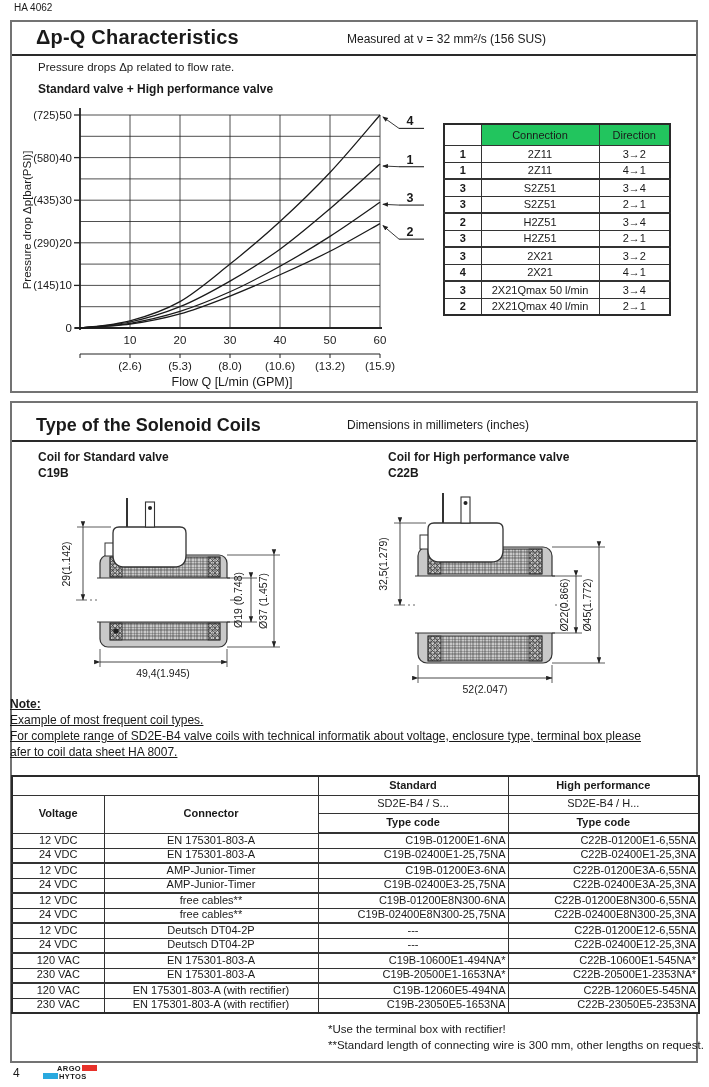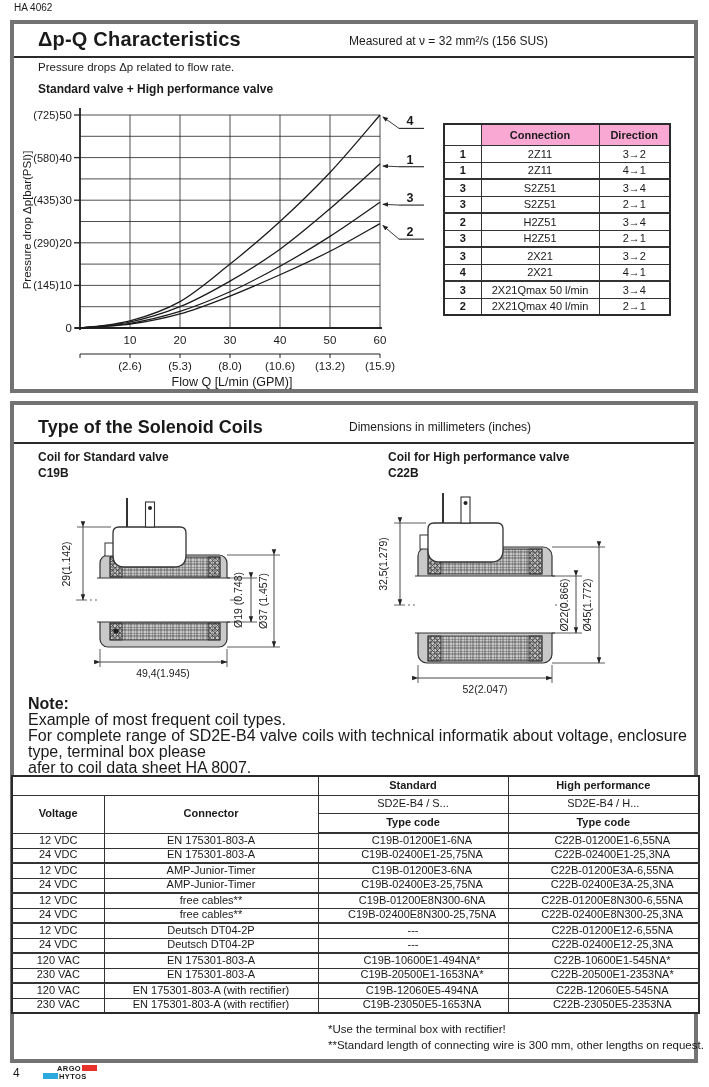--- a/index.html
+++ b/index.html
@@ -4,49 +4,49 @@
 <style>
   * { margin:0; padding:0; box-sizing:border-box; }
   html,body { background:#fff; }
   #page {
     position:relative; width:709px; height:1087px; background:#fff;
     font-family:"Liberation Sans", sans-serif; color:#1a1a1a; overflow:hidden;
   }
   .abs { position:absolute; }
   .b { font-weight:bold; }
   
-  .secbox { border:4px solid #737373; background:#fff; }
+  .secbox { border:2px solid #737373; background:#fff; }
   .titleband { border-bottom:2px solid #2a2a2a; position:relative; width:100%; }
   .sec-title { position:absolute; left:24px; bottom:5px; font-size:20px; font-weight:bold; letter-spacing:0.2px; }
   .sec-title2 { position:absolute; left:24px; bottom:4px; font-size:18px; font-weight:bold; }
   .sec-sub { position:absolute; left:335px; bottom:8px; font-size:12px; }
   
   table { border-collapse:collapse; table-layout:fixed; background:#fff; }
   td { border:1px solid #333; font-size:11px; text-align:center; vertical-align:middle;
        padding:0 2px; overflow:hidden; white-space:nowrap; }
   tr.g td { border-bottom-width:2px; }
   .conn-table { width:226px; border:2px solid #2a2a2a; }
   .conn-table td { height:17px; }
   .conn-table thead td { height:21px; }
-  .conn-table td.gray { background:#f9a8d4; font-weight:bold; }
+  .conn-table td.gray { background:#22c55e; font-weight:normal; }
   .coil-table { width:687px; border:2px solid #2a2a2a; }
   .coil-table td { height:15px; line-height:1.05; }
-  .coil-table td.l { text-align:center; padding-left:20px; }
+  .coil-table td.l { text-align:right; padding-left:20px; }
   .coil-table td.l2 { text-align:center; }
   .coil-table td.c { text-align:center; padding-left:2px; }
   .coil-table tr.h1 td { height:19px; font-weight:bold; }
   .coil-table tr.h2 td { height:18px; font-weight:normal; }
   .coil-table tr.h2 td.b { font-weight:bold; }
   .coil-table tr.h3 td { height:20px; font-weight:bold; border-bottom-width:2px; }
   
   .doc-number { left:14px; top:2px; font-size:10px; }
   .intro { left:38px; top:61px; font-size:11.5px; }
   .chart-heading { left:38px; top:82px; font-size:12px; font-weight:bold; }
   .coil-caption { font-size:12px; font-weight:bold; line-height:16px; }
-  .note-block { left:28px; top:696px; font-size:16px; line-height:16px; width:680px; }
+  .note-block { left:10px; top:696px; font-size:12px; line-height:16px; width:680px;text-decoration:underline; }
   .footnotes { left:328px; top:1021px; font-size:11.5px; line-height:16px; }
   .page-num { left:13px; top:1066px; font-size:12px; }
   
   .logo { left:37px; top:1064px; font-size:7.5px; font-weight:bold; letter-spacing:0.4px; line-height:7px; }
   .logo .row { display:flex; align-items:center; height:8px;margin-left:20px; }
   .logo .blk { display:inline-block; width:15px; height:6px; }
   .logo .red { background:#e8312a; margin-left:1px; }
   .logo .cyan { background:#2aa9df; margin-right:1px; }
   .logo .row2 { margin-left:6px; }
   svg text { font-family:"Liberation Sans", sans-serif; fill:#1a1a1a; }

